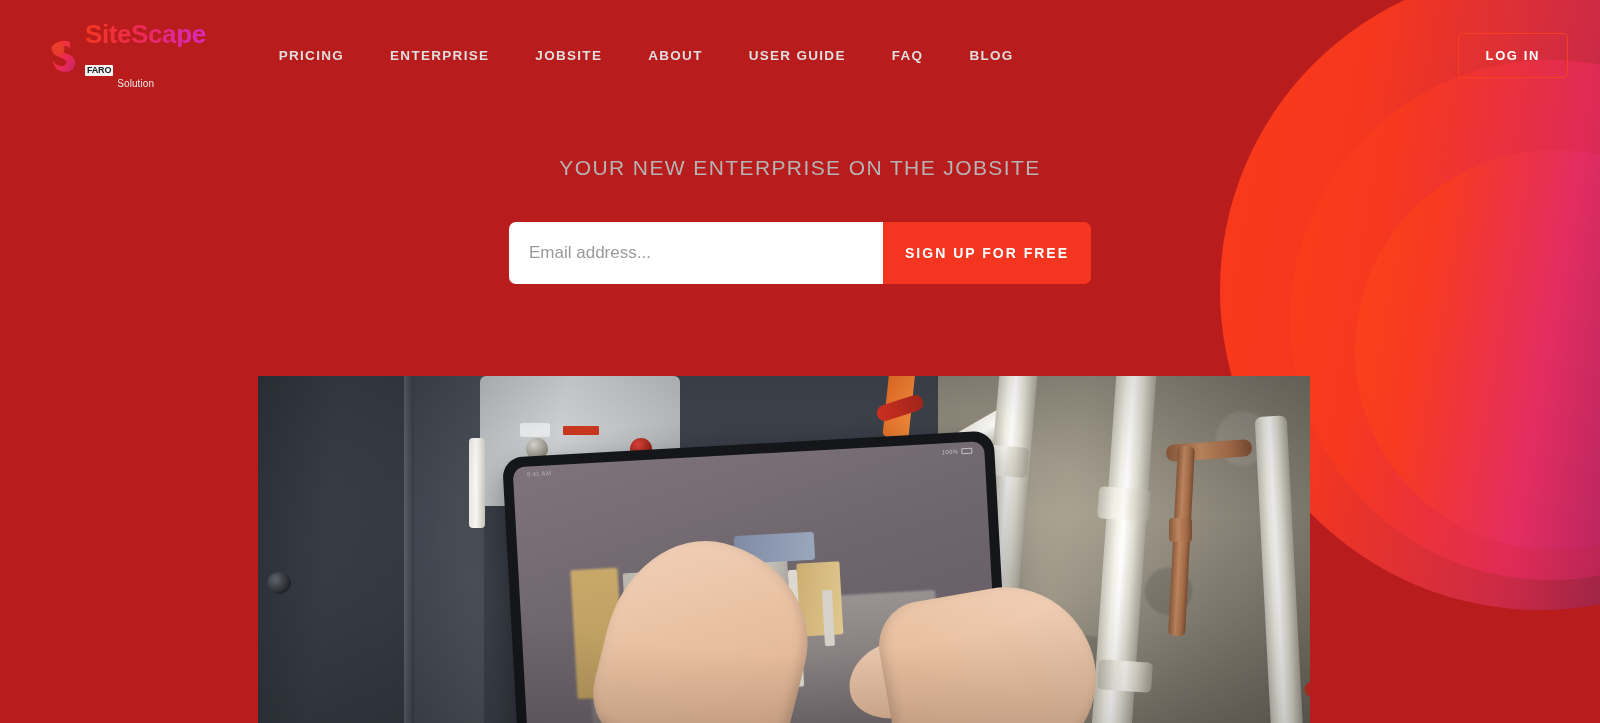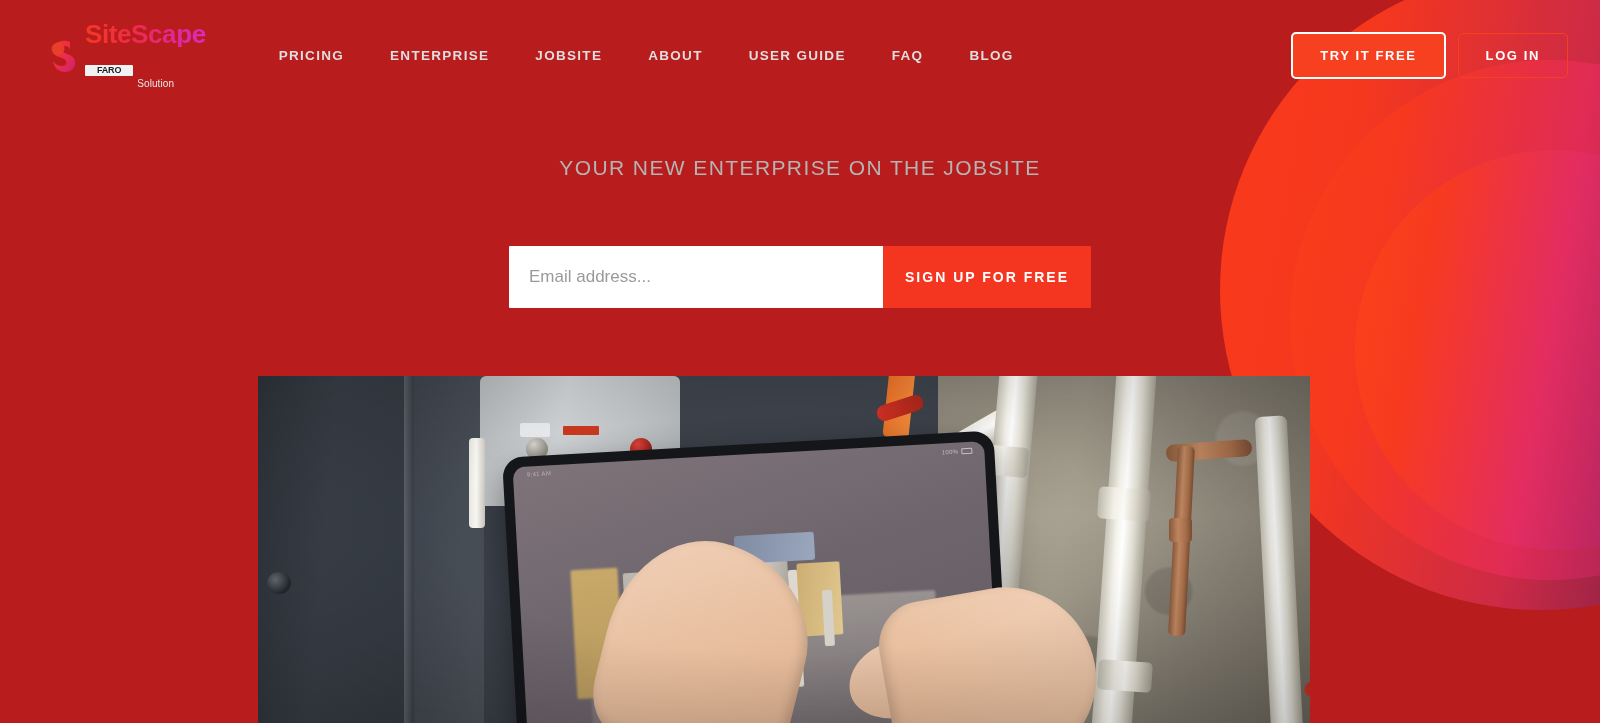--- a/index.html
+++ b/index.html
@@ -91,21 +91,21 @@
     align-items: center;
     gap: 4px;
   }
   .logo-faro {
     font-size: 9px;
     font-weight: 700;
     letter-spacing: -0.2px;
     color: #f2f2f2;
     background: #f2f2f2;
     color: #222;
-    padding: 0px 12px;
+    padding: 0px 2px;
     border-radius: 1px;
     line-height: 11px;
   }
   .logo-solution {
     font-size: 10px;
     color: #e8e8e8;
     letter-spacing: 0.1px;
     margin-top: 28px;
   }
 
@@ -173,25 +173,25 @@
     margin-top: 13px;
     color: #ffffff;
     font-size: 50px;
     font-weight: 700;
     letter-spacing: -0.5px;
     font-family: "DejaVu Sans", sans-serif;
   }
 
   
   .signup-form {
-    margin: 66px auto 0;
+    margin: 42px auto 0;
     width: 582px;
     height: 62px;
     display: flex;
-    border-radius: 1px;
+    border-radius: 7px;
     overflow: hidden;
   }
   .email-input {
     flex: 1 1 auto;
     border: none;
     outline: none;
     background: #ffffff;
     font-size: 17px;
     color: #333;
     padding: 0 20px;
@@ -526,21 +526,20 @@
       <a class="nav-item">JOBSITE</a>
       <a class="nav-item">ABOUT</a>
       <a class="nav-item">USER GUIDE</a>
       <a class="nav-item">FAQ</a>
       <a class="nav-item">BLOG</a>
     </nav>
 
     <div class="header-spacer"></div>
 
     <div class="header-actions">
-      <button class="btn-try">TRY IT FREE</button>
       <button class="btn-login">LOG IN</button>
     </div>
   </div>
 
   <div class="hero">
     <div class="hero-eyebrow">YOUR NEW ENTERPRISE ON THE JOBSITE</div>
 
     <form class="signup-form">
       <input class="email-input" type="text" placeholder="Email address..." style="">
       <button class="btn-signup">SIGN UP FOR FREE</button>

